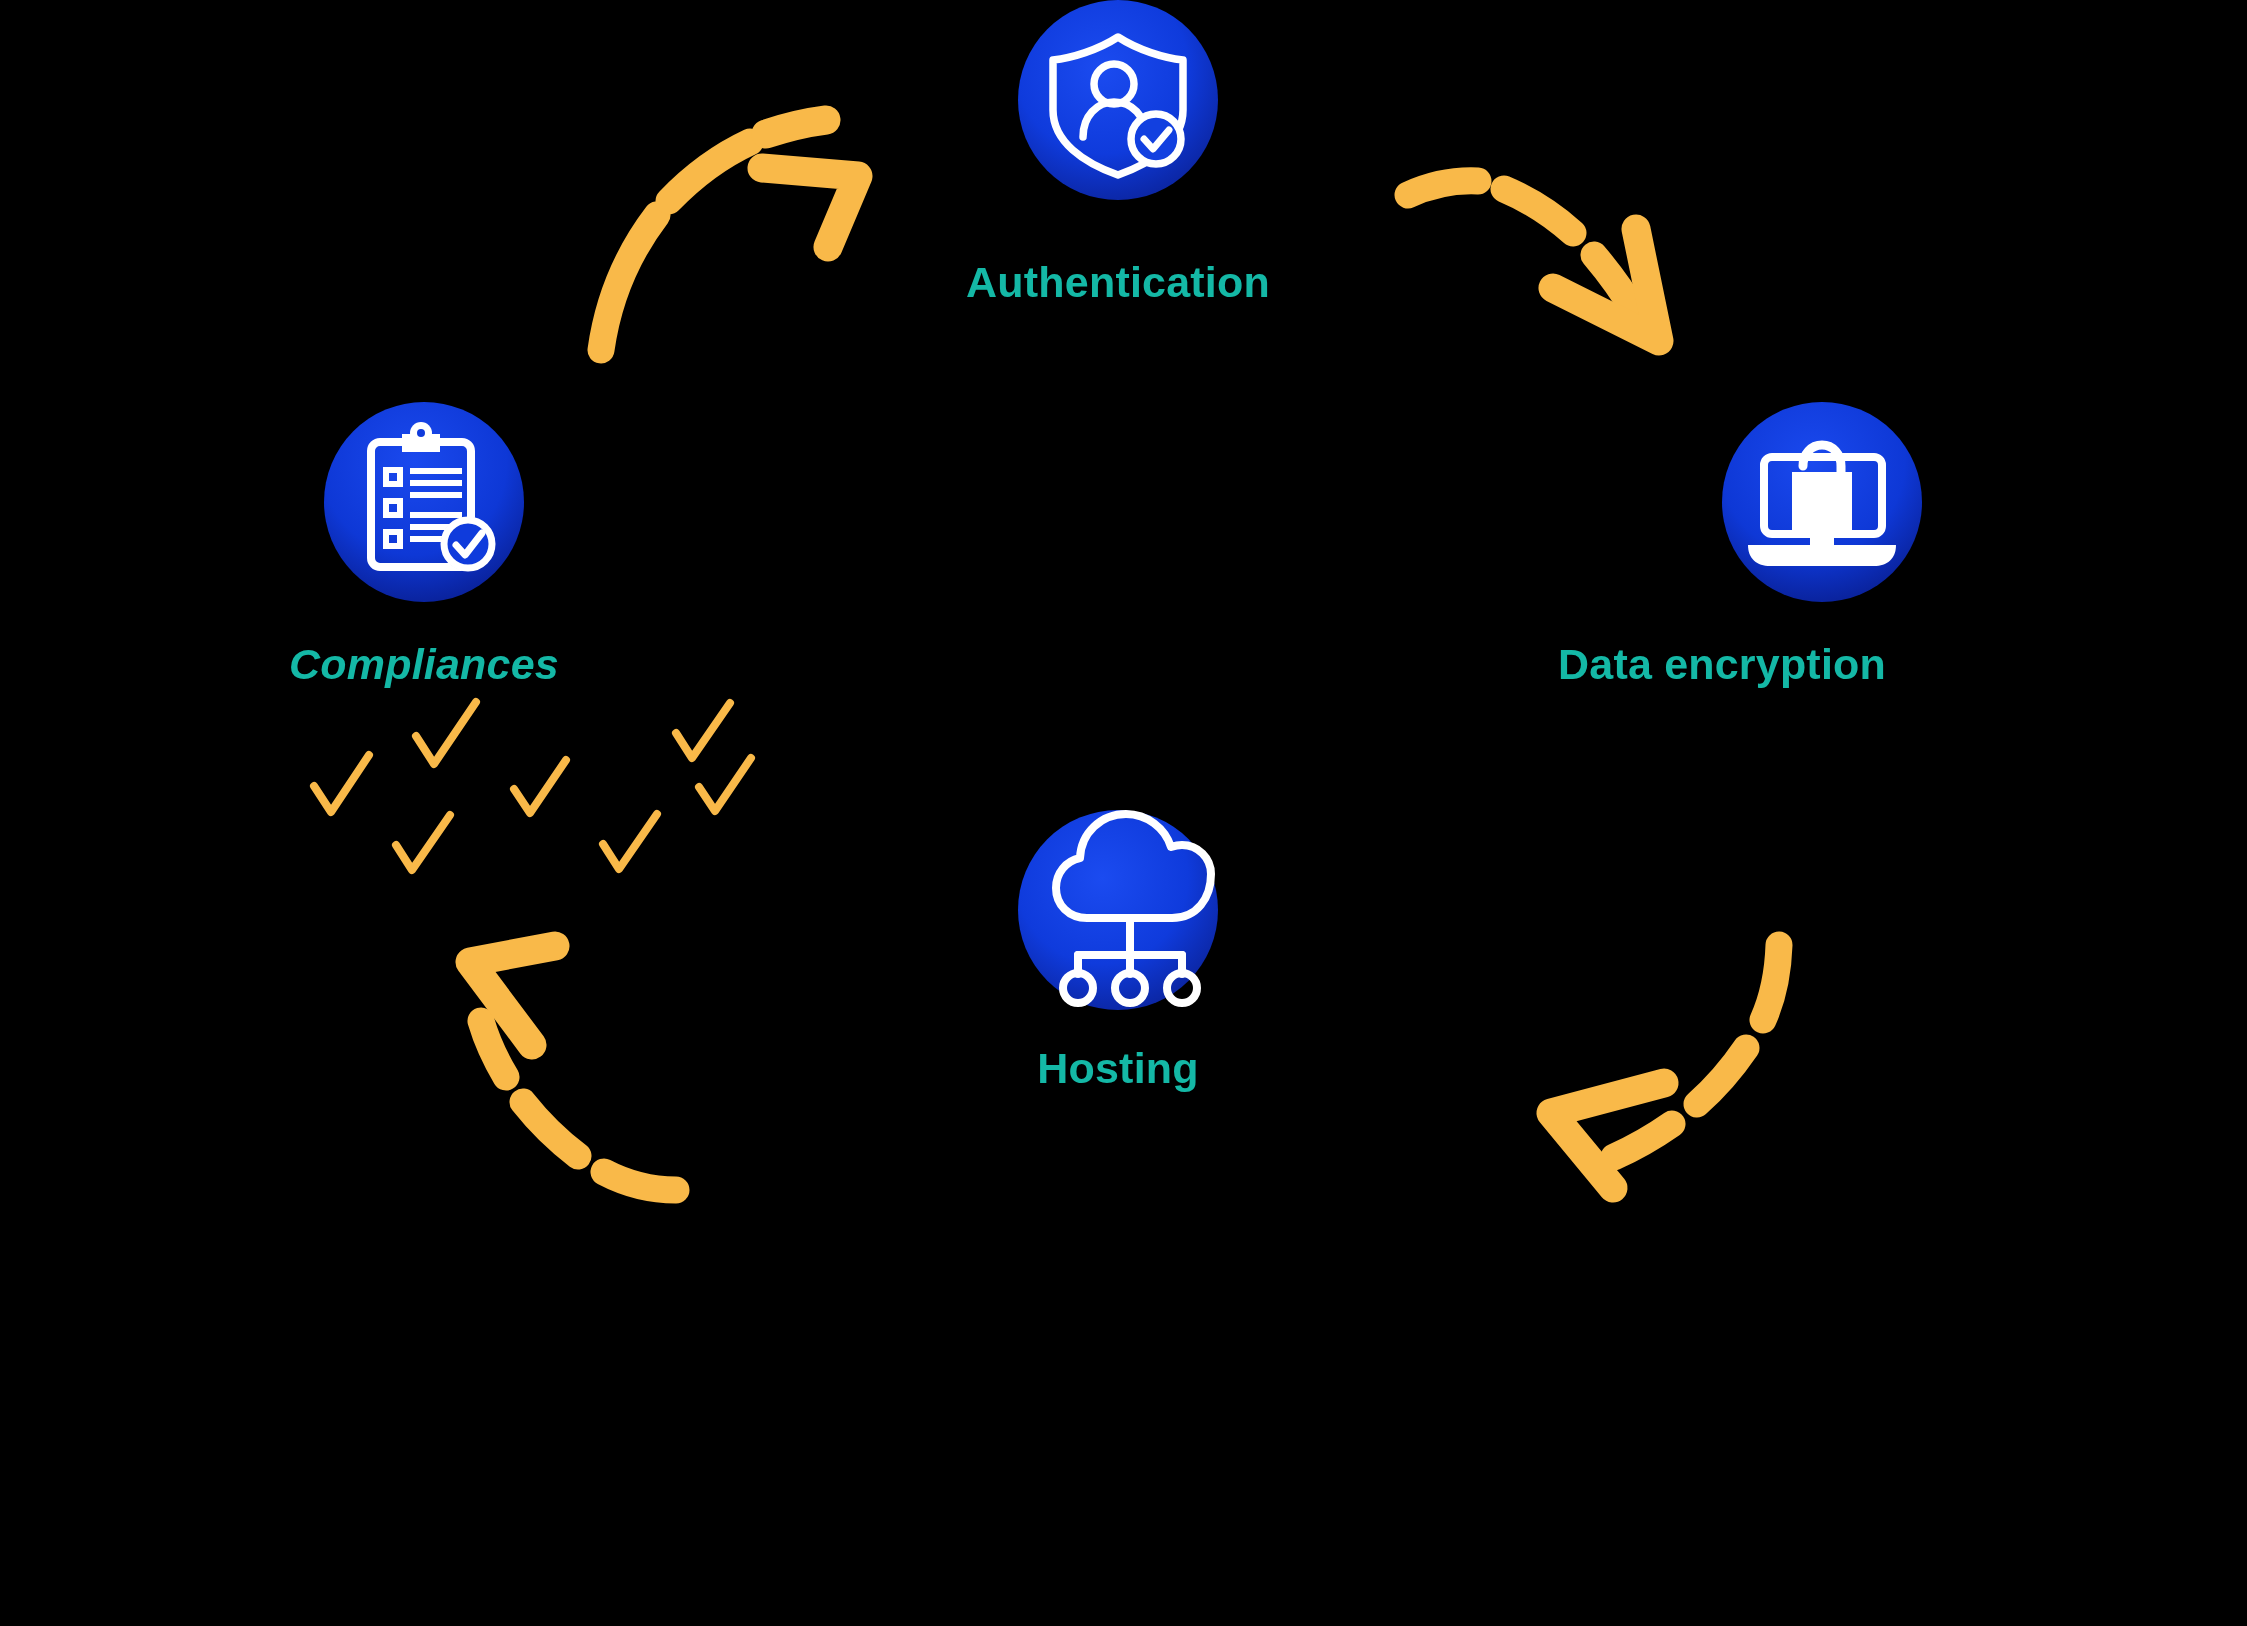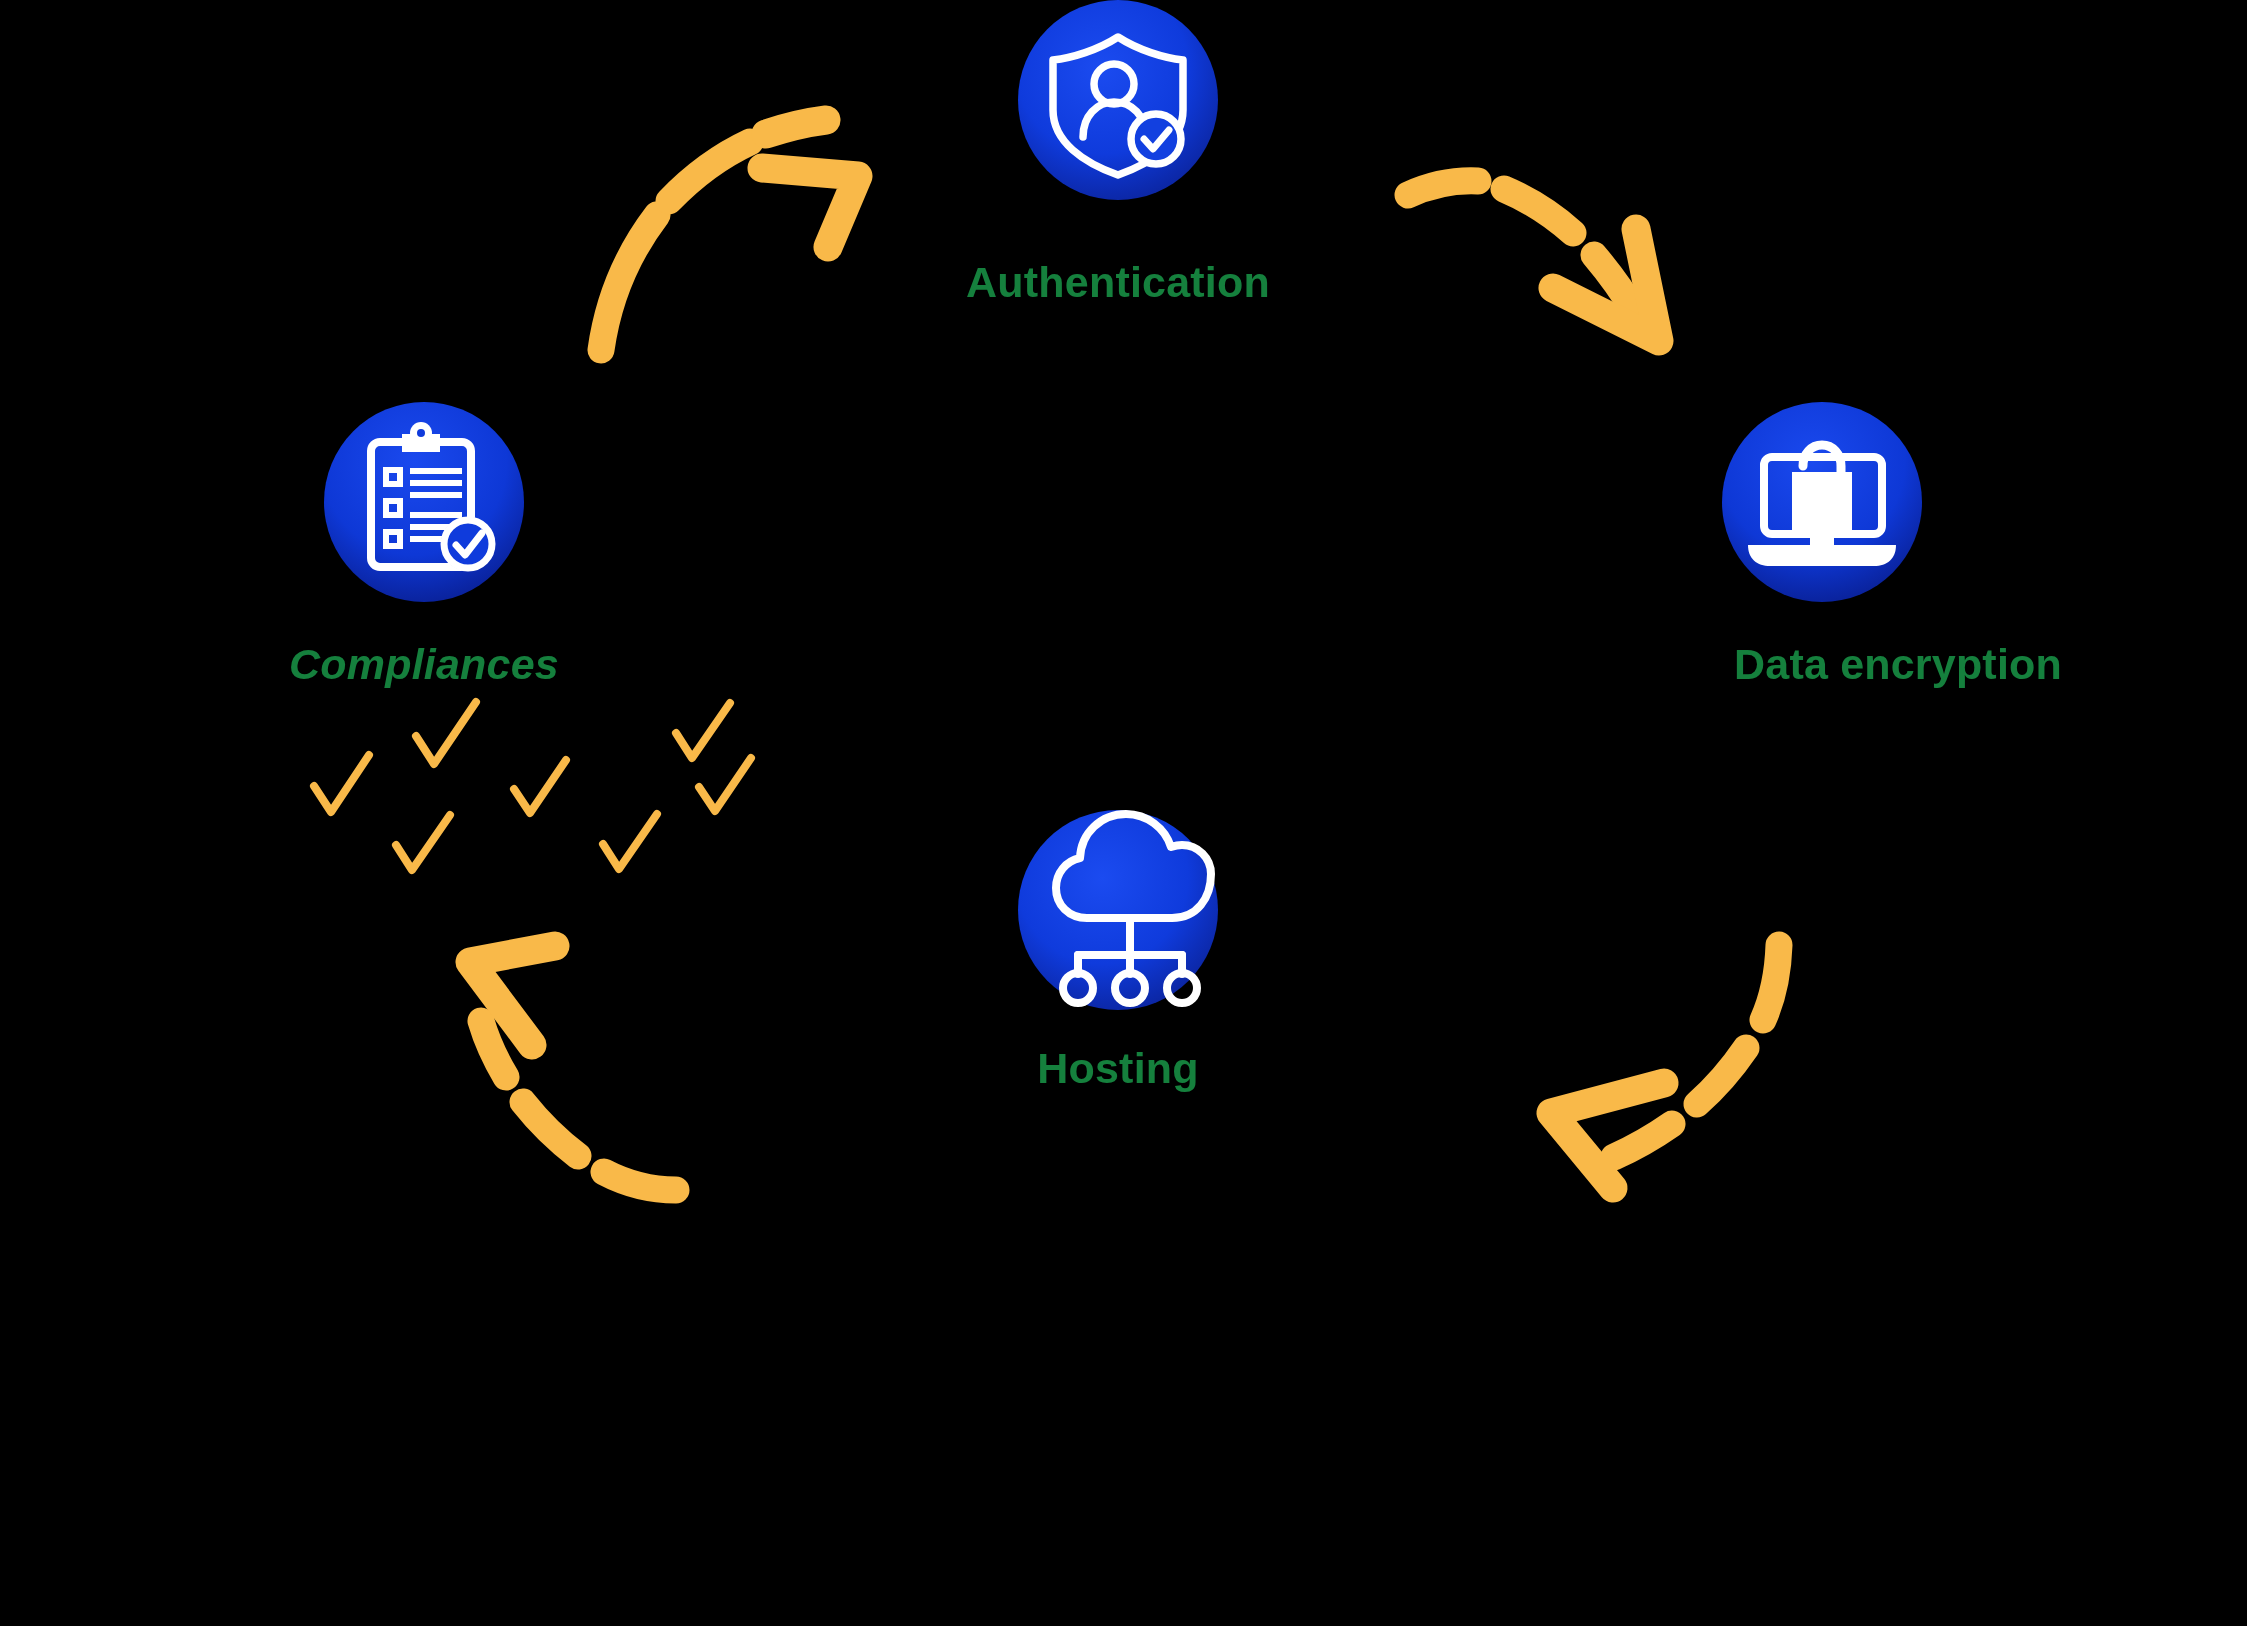--- a/index.html
+++ b/index.html
@@ -21,21 +21,21 @@
   #diagram-svg {
     position: absolute;
     left: 0;
     top: 0;
     width: 2247px;
     height: 1626px;
     display: block;
   }
   .node-label {
     position: absolute;
-    color: #15803d;
+    color: #14b8a6;
     font-weight: bold;
     font-size: 43px;
     letter-spacing: 0.2px;
     white-space: nowrap;
     text-align: center;
     transform: translateX(-50%);
     font-family: "Liberation Sans", "DejaVu Sans", sans-serif;
   }
 </style>
 </head>
@@ -169,19 +169,19 @@
 
         <circle cx="468" cy="544" r="27" fill="#0F3BDC"></circle>
         <circle cx="468" cy="544" r="24" fill="none" stroke="#FFFFFF" stroke-width="7"></circle>
         <path d="M 456 545 L 465 555 L 482 533" fill="none" stroke="#FFFFFF" stroke-width="7" stroke-linecap="round" stroke-linejoin="round"></path>
       </g>
     </g>
   </svg>
 
   <div class="node-label" style="left:1118px; top:258px;">Authentication</div>
 
-  <div class="node-label" style="left:1898px; top:640px;">Data encryption</div>
+  <div class="node-label" style="left:1722px; top:640px;">Data encryption</div>
 
   <div class="node-label" style="left:1118px; top:1044px;">Hosting</div>
 
   <div class="node-label" style="left:424px; top:640px;font-style:italic;">Compliances</div>
 
 </div>
 
 </body></html>

